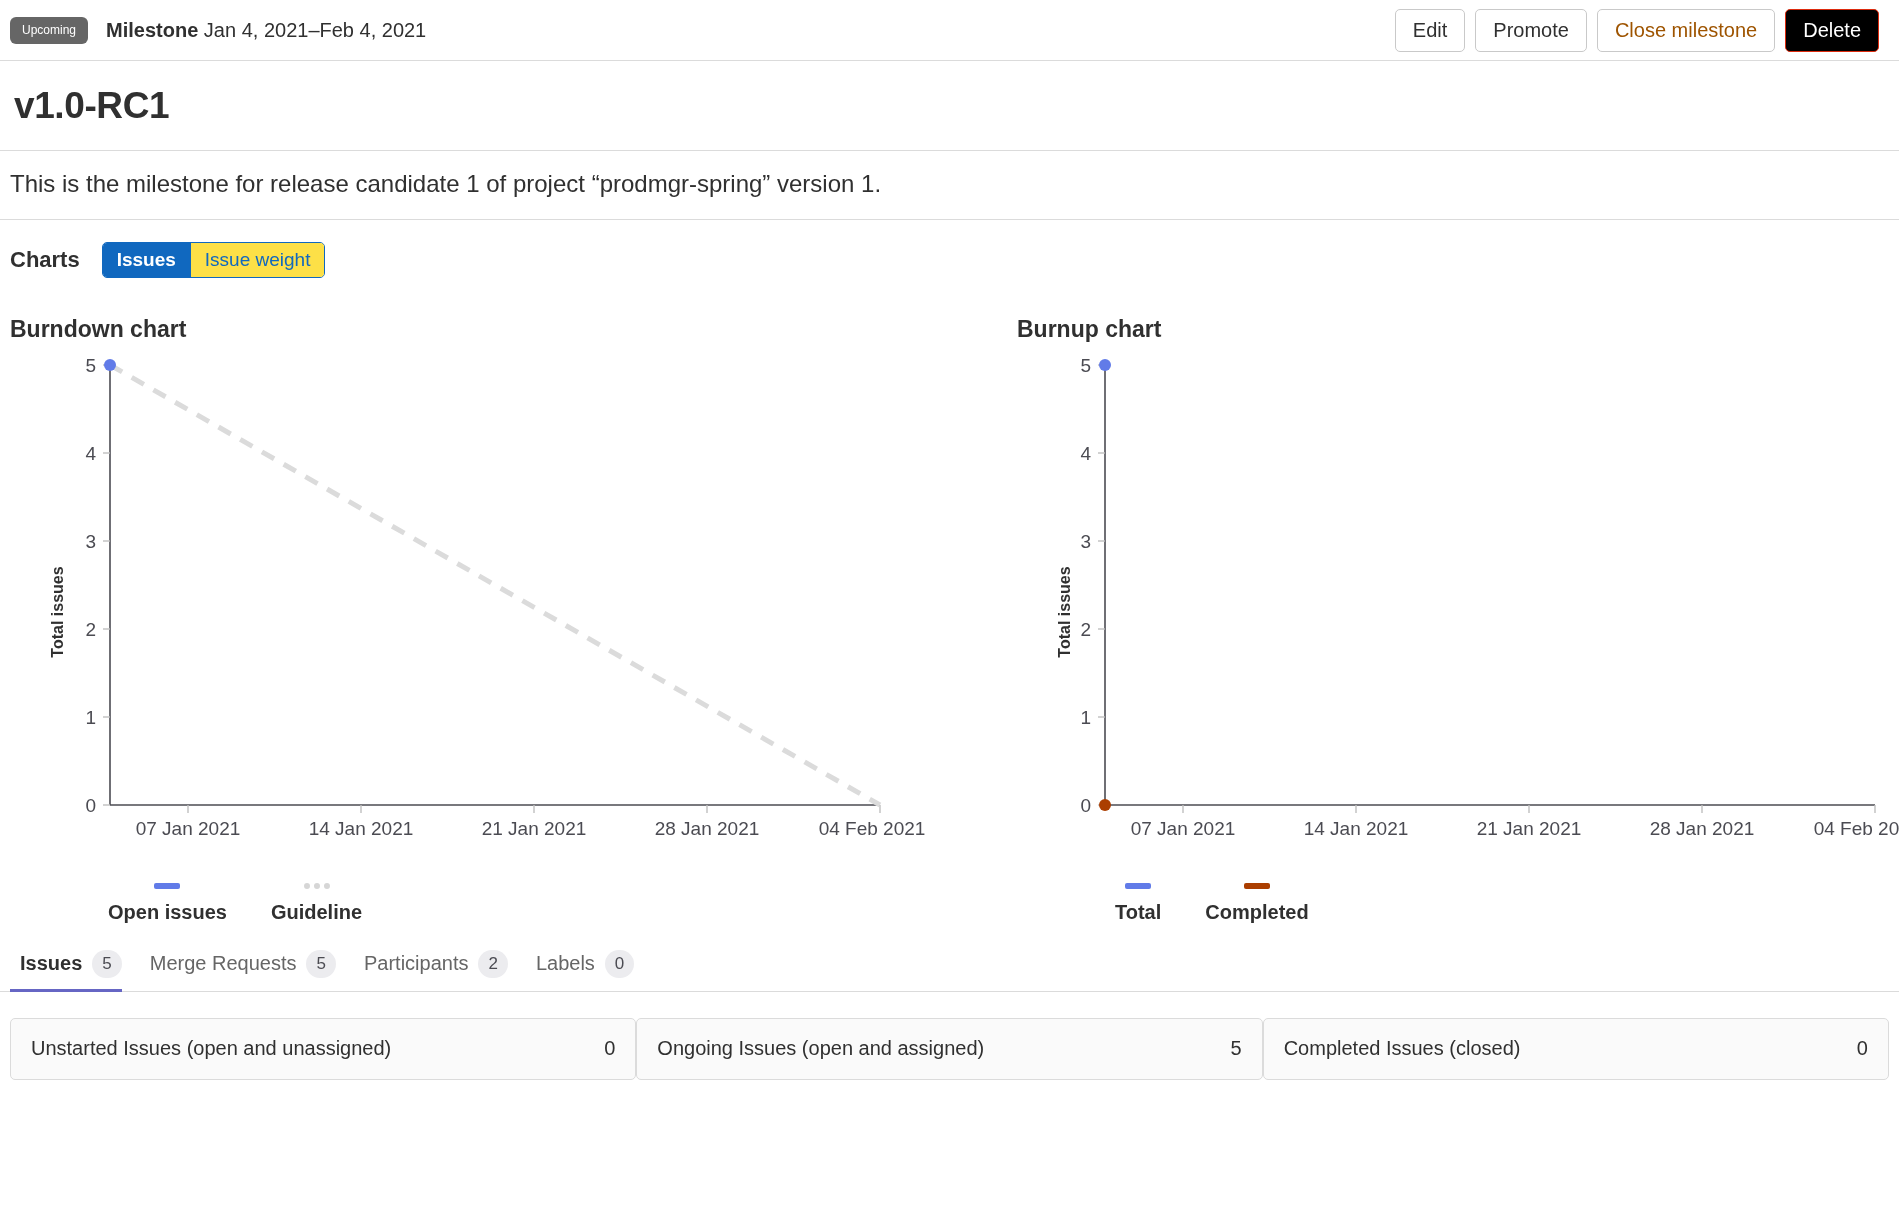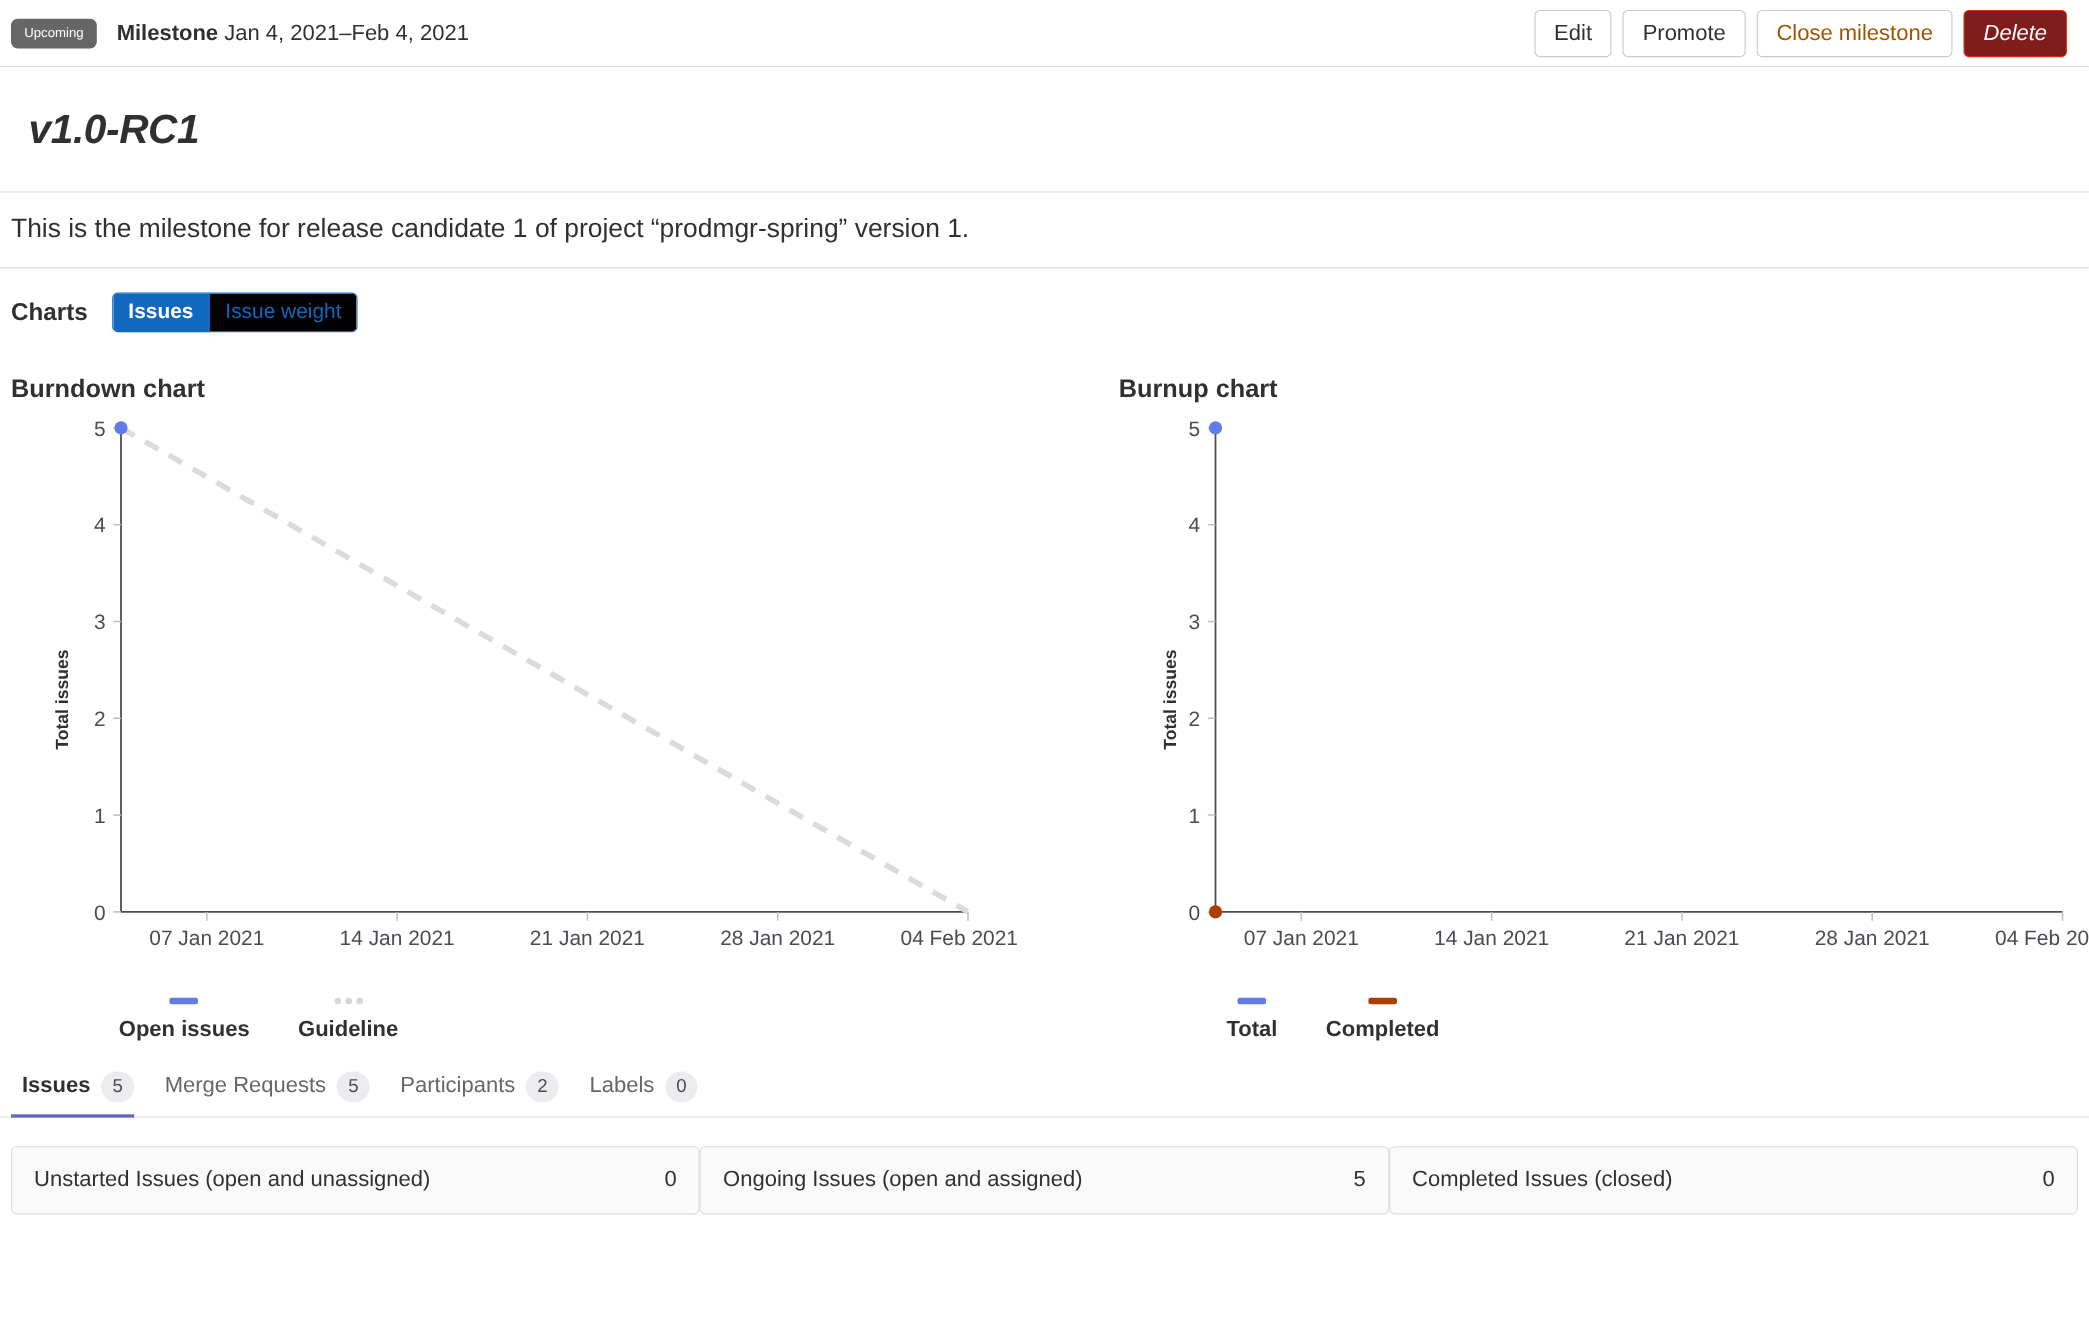--- a/index.html
+++ b/index.html
@@ -50,42 +50,40 @@
     border: 1px solid #c9c9c9;
     border-radius: 5px;
     padding: 8px 17px 9px 17px;
     color: #303030;
     cursor: pointer;
     white-space: nowrap;
     line-height: 1.2;
   }
   .btn-warning { color: #9e5400; }
   .btn-danger {
-    background: #7f1d1d;
+    background: #000000;
     border-color: #dd2b0e;
     color: #ffffff;
-    font-style: italic;
   }
 
   .hr {
     height: 1px;
     background: #dbdbdb;
     width: 100%;
   }
 
   
   .title-block { padding: 22px 10px 20px 10px; }
   .ms-title {
     font-size: 37px;
     font-weight: bold;
     letter-spacing: -0.4px;
     color: #303030;
     line-height: 1.05;
-    margin: 16px;
-    font-style: italic;
+    margin: 4px;
   }
   .desc-block {
     padding: 19px 10px 21px 10px;
     font-size: 24px;
     color: #303030;
   }
 
   
   .charts-row {
     display: flex;
@@ -104,21 +102,21 @@
     border-radius: 5px;
     overflow: hidden;
     height: 36px;
   }
   .seg {
     font-size: 19px;
     padding: 0 14px;
     display: flex;
     align-items: center;
     cursor: pointer;
-    background: #000000;
+    background: #fde047;
     color: #1068bf;
     border: none;
     font-family: "Liberation Sans", sans-serif;
     white-space: nowrap;
   }
   .seg.active {
     background: #1068bf;
     color: #ffffff;
     font-weight: bold;
   }

